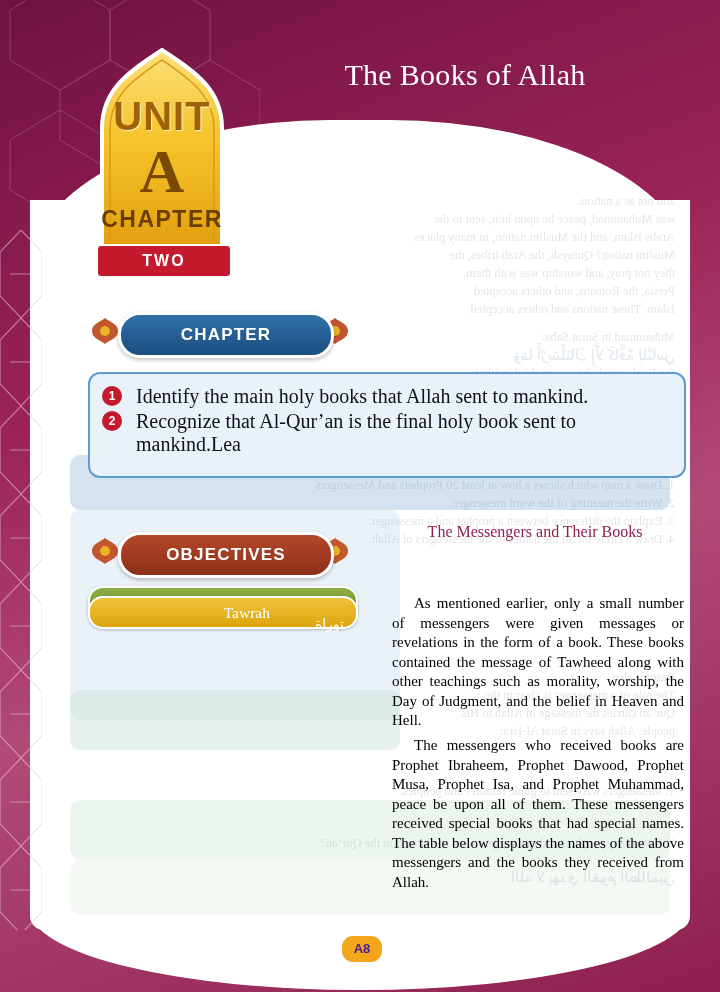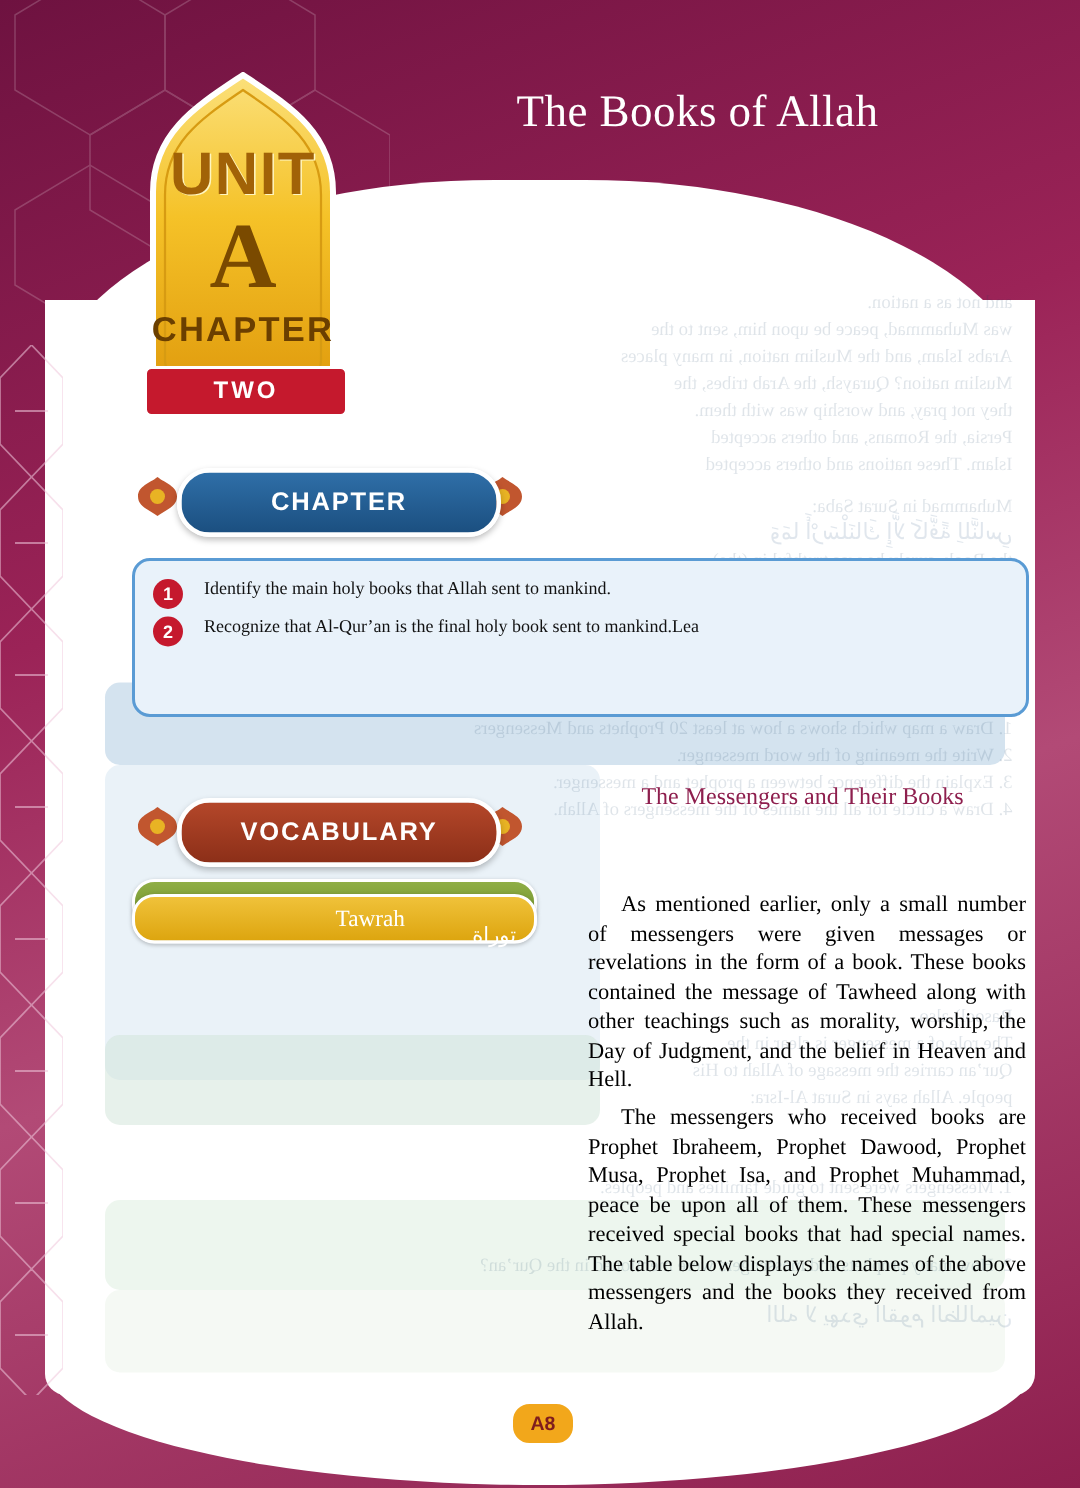--- a/index.html
+++ b/index.html
@@ -215,21 +215,21 @@
     width: 594px;
     height: 102px;
     background: #e9f2fa;
     border: 2px solid #5a9bd4;
     border-radius: 12px;
   }
   .obj-item {
     position: absolute;
     left: 46px;
     font-family: "Liberation Serif", serif;
-    font-size: 12px;
+    font-size: 20px;
     color: #111111;
   }
   .obj-num {
     position: absolute;
     left: 12px;
     width: 20px;
     height: 20px;
     border-radius: 50%;
     background: #c5192d;
     color: #ffffff;
@@ -299,21 +299,21 @@
   
   .page-num {
     position: absolute;
     left: 340px;
     top: 934px;
     width: 40px;
     height: 26px;
     background: #f2a71b;
     border: 2px solid #ffffff;
     border-radius: 13px;
-    color: #7f1d1d;
+    color: #4c1d95;
     font-size: 13px;
     font-weight: bold;
     text-align: center;
     line-height: 26px;
   }
 </style>
 </head>
 <body>
 
 <div class="page">
@@ -435,21 +435,21 @@
       <path d="M17 4 C22 8 30 10 30 17 C30 24 22 26 17 30 C12 26 4 24 4 17 C4 10 12 8 17 4 Z" fill="#c1562f"></path>
       <circle cx="17" cy="17" r="5" fill="#e8b324"></circle>
     </g>
   </svg>
   <svg class="orn" style="left:318px;top:534px" viewBox="0 0 34 34">
     <g>
       <path d="M17 4 C22 8 30 10 30 17 C30 24 22 26 17 30 C12 26 4 24 4 17 C4 10 12 8 17 4 Z" fill="#c1562f"></path>
       <circle cx="17" cy="17" r="5" fill="#e8b324"></circle>
     </g>
   </svg>
-  <div class="ribbon ribbon-vocab">VOCABULARY</div>
+  <div class="ribbon ribbon-vocab">OBJECTIVES</div>
 
   <div class="vocab-pill" style="top:586px;background:linear-gradient(180deg,#8fae45,#6d8c28)">
     <span class="vocab-ar">صُحُفَ إبراهيم</span>
   </div>
   <div class="vocab-pill" style="top:596px;background:linear-gradient(180deg,#f0c23a,#dda50f)">
     <span class="vocab-en">Tawrah</span>
     <span class="vocab-ar">توراة</span>
   </div>
 
   <div class="section-heading">The Messengers and Their Books</div>

